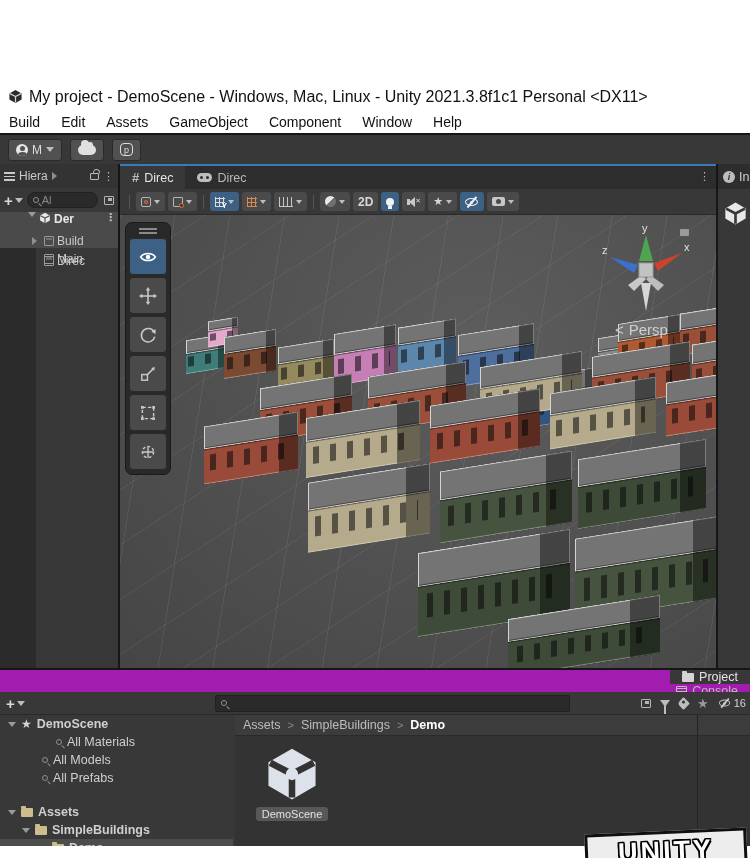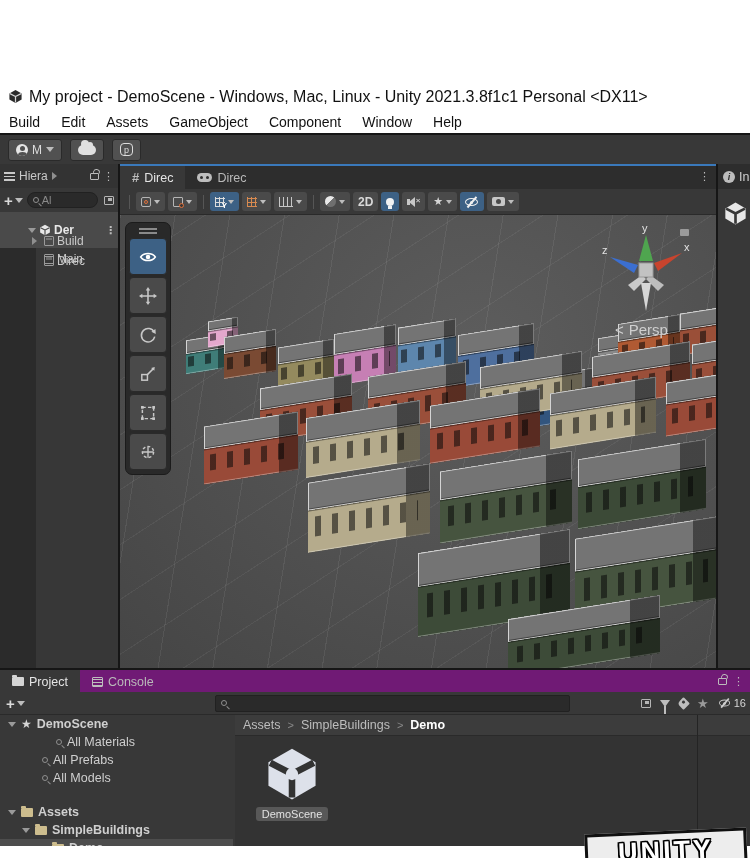--- a/index.html
+++ b/index.html
@@ -41,21 +41,21 @@
   .padlock{width:9px;height:7px;border:1.5px solid #bbb;border-radius:1px;position:relative;margin-left:auto;}
   .padlock:before{content:"";position:absolute;left:2px;top:-5px;width:5px;height:5px;border:1.5px solid #bbb;border-bottom:none;border-radius:4px 4px 0 0;transform:rotate(14deg);}
   .kebab{color:#bdbdbd;font-size:11px;line-height:1;letter-spacing:0;}
   .plusbtn{color:#d9d9d9;font-size:15px;font-weight:700;display:flex;align-items:center;gap:2px;}
   .searchbox{height:16px;background:#2a2a2a;border:1px solid #212121;border-radius:8px;display:flex;align-items:center;gap:3px;padding:0 5px;flex:1;}
   .mag{width:6px;height:6px;border:1.3px solid #8f8f8f;border-radius:50%;position:relative;flex:none;}
   .mag:after{content:"";position:absolute;left:5px;top:5px;width:4px;height:1.3px;background:#8f8f8f;transform:rotate(45deg);transform-origin:0 0;}
   .hint{color:#8a8a8a;font-size:11px;}
   .pickwin{width:10px;height:9px;border:1.3px solid #b5b5b5;border-radius:1px;position:relative;margin-left:2px;}
   .pickwin:after{content:"";position:absolute;right:1px;top:1px;width:4px;height:3px;background:#b5b5b5;}
-  .scene-row{position:absolute;left:0;top:48px;width:118px;height:36px;background:#4a4a4a;display:flex;align-items:center;gap:3px;padding:0 2px;color:#e8e8e8;font-size:12px;font-weight:700;}
+  .scene-row{position:absolute;left:0;top:48px;width:118px;height:36px;background:#4a4a4a;display:flex;align-items:flex-start;gap:3px;padding:0 2px;color:#e8e8e8;font-size:12px;font-weight:700;}
   .tri-down{width:0;height:0;border-left:4px solid transparent;border-right:4px solid transparent;border-top:5px solid #9a9a9a;margin-left:26px;}
   .tri-right{width:0;height:0;border-top:4px solid transparent;border-bottom:4px solid transparent;border-left:5px solid #8f8f8f;}
   .hrow{position:absolute;left:0;width:118px;height:18px;display:flex;align-items:center;gap:3px;color:#c9c9c9;font-size:12px;padding-left:44px;white-space:nowrap;overflow:hidden;}
   .cubeic{width:10px;height:10px;border:1.3px solid #9a9a9a;border-radius:1px;position:relative;flex:none;}
   .cubeic:before{content:"";position:absolute;left:1px;top:1px;right:1px;height:2px;background:rgba(154,154,154,.5);}
 
   
   .sv{position:absolute;left:120px;top:0;width:596px;height:504px;background:#2d2d2d;}
   .sv-topline{position:absolute;left:0;top:0;width:596px;height:2px;background:#3a79bb;z-index:5;}
   .tabstrip{position:absolute;left:0;top:0;width:100%;height:25px;background:#2d2d2d;display:flex;align-items:flex-end;}
@@ -122,21 +122,21 @@
   .gz-lock{position:absolute;left:560px;top:14px;width:9px;height:7px;background:#9a9a9a;border-radius:1px;z-index:20;}
 
   
   .insp{position:absolute;left:718px;top:0;width:32px;height:504px;background:#383838;overflow:hidden;}
   .insp-head{height:25px;background:#2d2d2d;display:flex;align-items:center;gap:4px;padding-left:5px;color:#cfcfcf;font-size:12.5px;white-space:nowrap;}
   .info-ic{width:12px;height:12px;border-radius:50%;background:#bdbdbd;color:#2d2d2d;font-size:9px;font-weight:700;display:flex;align-items:center;justify-content:center;flex:none;font-style:italic;}
   .insp-cube{margin:12px 0 0 5px;}
 
   
   .proj{position:absolute;left:0;top:668px;width:750px;height:178px;background:#383838;border-top:2px solid #161616;}
-  .proj-tabs{position:absolute;left:0;top:0;width:100%;height:22px;background:#701a75;display:flex;align-items:flex-start;}
+  .proj-tabs{position:absolute;left:0;top:0;width:100%;height:22px;background:#a21caf;display:flex;align-items:flex-end;flex-direction:column;}
   .folder-ic{width:12px;height:9px;background:#cdbd8e;border-radius:1px;position:relative;flex:none;}
   .folder-ic:before{content:"";position:absolute;left:0;top:-2px;width:5px;height:2px;background:#cdbd8e;border-radius:1px 1px 0 0;}
   .folder-ic.white{background:#d5d5d5;}
   .folder-ic.white:before{background:#d5d5d5;}
   .console-ic{width:11px;height:10px;border:1.2px solid #bdbdbd;border-radius:1px;background:repeating-linear-gradient(#bdbdbd 1px 2px,transparent 2px 4px);}
   .proj-toolbar{position:absolute;left:0;top:22px;width:100%;height:23px;background:#383838;border-bottom:1px solid #2a2a2a;display:flex;align-items:center;padding:0 6px;gap:6px;}
   .proj-search{position:absolute;left:215px;width:355px;height:17px;background:#2a2a2a;border:1px solid #212121;border-radius:2px;display:flex;align-items:center;padding:0 5px;gap:4px;}
   .pt-icons{position:absolute;right:4px;display:flex;align-items:center;gap:9px;}
   .funnel{width:0;height:0;border-left:5px solid transparent;border-right:5px solid transparent;border-top:7px solid #bdbdbd;position:relative;}
   .funnel:after{content:"";position:absolute;left:-1px;top:-1px;width:2px;height:8px;background:#bdbdbd;}
@@ -643,25 +643,25 @@
         <span class="tri-down" style="margin-left:0"></span>
         <span class="star-y">★</span>
         <span>DemoScene</span>
       </div>
       <div class="prow" style="padding-left:56px">
         <span class="mag"></span>
         <span>All Materials</span>
       </div>
       <div class="prow" style="padding-left:42px">
         <span class="mag"></span>
-        <span>All Prefabs</span>
+        <span>All Models</span>
       </div>
       <div class="prow" style="padding-left:42px">
         <span class="mag"></span>
-        <span>All Models</span>
+        <span>All Prefabs</span>
       </div>
       <div class="prow bold" style="padding-left:8px;margin-top:16px">
         <span class="tri-down" style="margin-left:0"></span>
         <span class="folder-ic"></span>
         <span>Assets</span>
       </div>
       <div class="prow bold" style="padding-left:22px">
         <span class="tri-down" style="margin-left:0"></span>
         <span class="folder-ic"></span>
         <span>SimpleBuildings</span>

